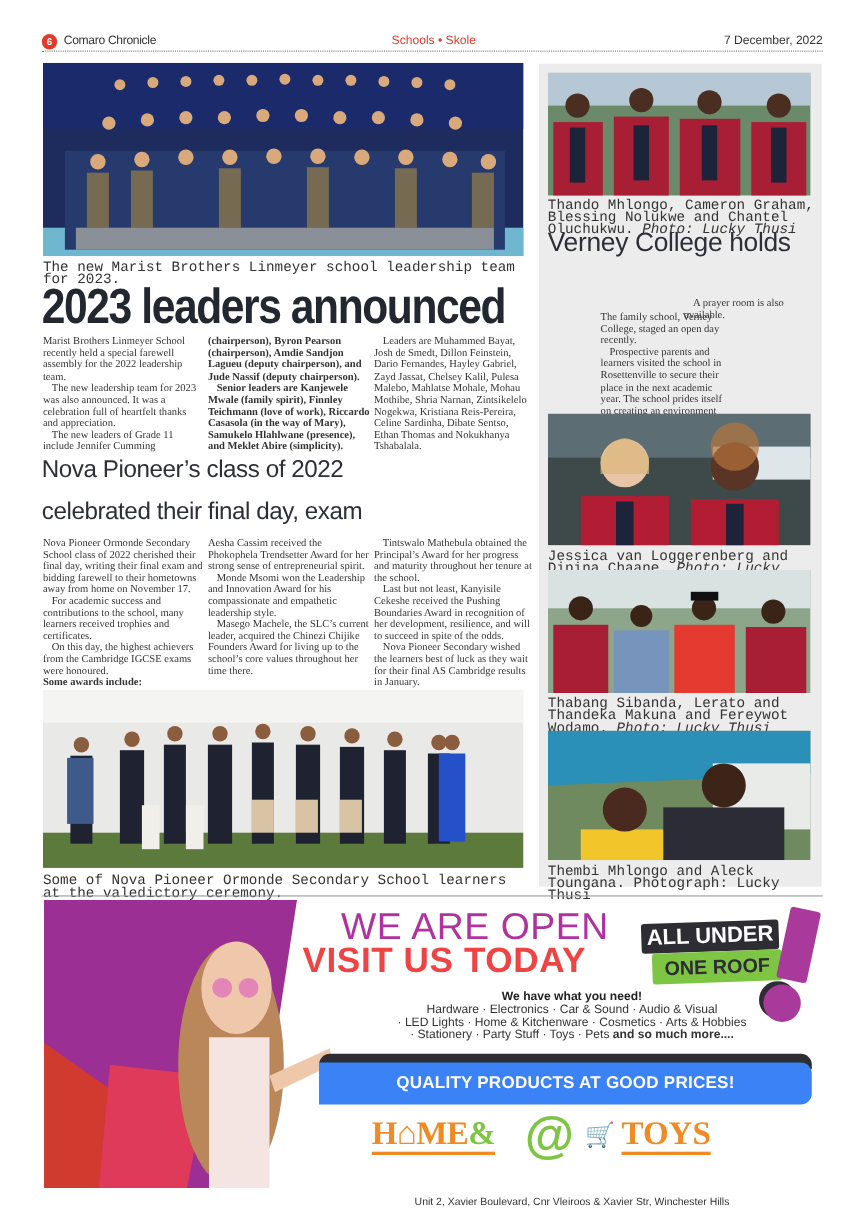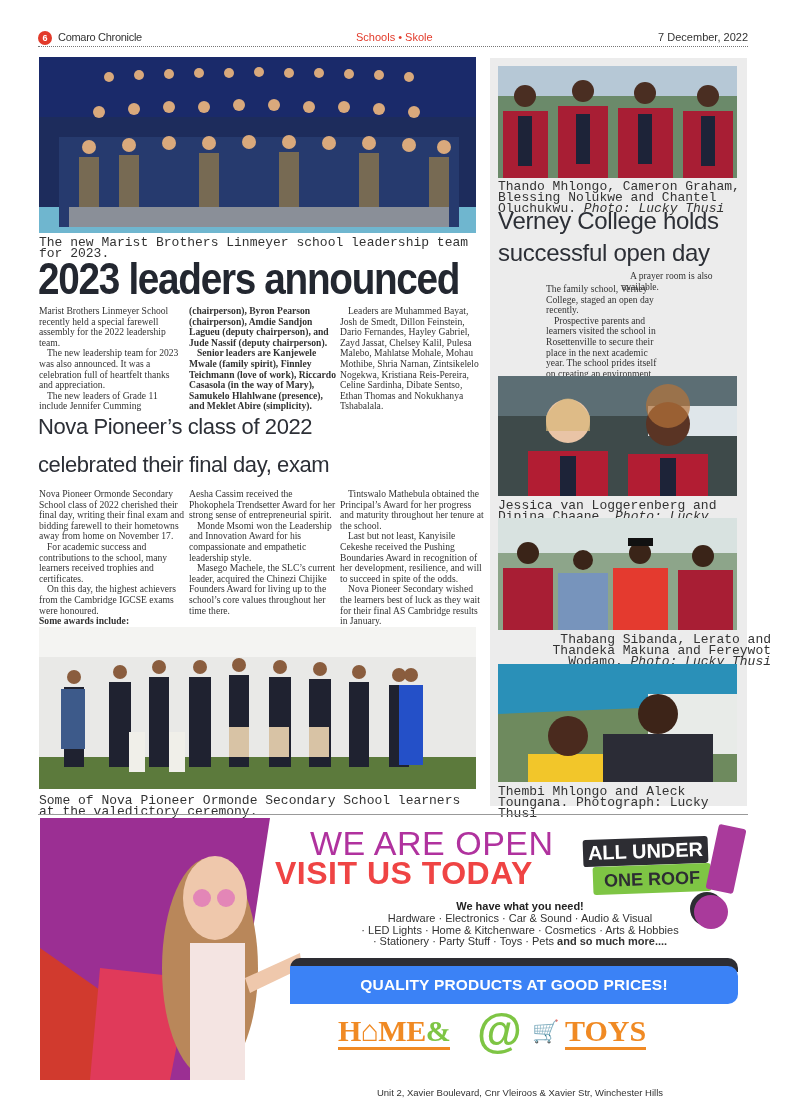--- a/index.html
+++ b/index.html
@@ -218,21 +218,20 @@
       </g>
   </svg>
 </div>
 <div class="abs caption" style="left:498px;top:181px;width:245px;">
   <span>Thando Mhlongo, Cameron  Graham, Blessing Nolukwe and Chantel Oluchukwu.</span>
   <i>Photo: Lucky Thusi</i>
 </div>
 
 <div class="abs h-verney">
   <div>Verney College holds</div>
-  <div>successful open day</div>
 </div>
 
 <div class="abs body-col" style="left:498px;top:284px;width:117px;margin-left:48px;">
   <p>The family school, Verney College, staged an open day recently.</p>
   <p class="ind">Prospective parents and learners visited the school in Rosettenville to secure their place in the next academic year. The school prides itself on creating an environment</p>
 </div>
 <div class="abs body-col" style="left:622px;top:271px;width:120px;">
   <p class="ind">A prayer room is also available.</p>
 </div>
 
@@ -270,21 +269,21 @@
     <rect x="180" y="52" width="55" height="60" fill="#a81e34"></rect>
     <g fill="#3a2418">
         <circle cx="30" cy="35" r="11"></circle>
         <circle cx="85" cy="42" r="10"></circle>
         <circle cx="142" cy="35" r="11"></circle>
         <circle cx="205" cy="38" r="11"></circle>
       </g>
     <rect x="130" y="20" width="25" height="8" fill="#111"></rect>
   </svg>
 </div>
-<div class="abs caption" style="left:526px;top:634px;width:245px;text-align:right;">
+<div class="abs caption" style="left:498px;top:634px;width:245px;">
   <span>Thabang Sibanda, Lerato and Thandeka Makuna and Fereywot Wodamo.</span>
   <i>Photo: Lucky Thusi</i>
 </div>
 
 <div class="abs photo" style="left:498px;top:664px;width:239px;height:118px;">
   <svg width="239" height="118" viewBox="0 0 239 118">
     <rect width="239" height="118" fill="#6e8a5e"></rect>
     <path d="M0 0 L239 0 L239 40 L0 50 Z" fill="#2a90b8"></path>
     <rect x="150" y="30" width="89" height="60" fill="#e8ebe8"></rect>
     <rect x="30" y="90" width="80" height="28" fill="#f2c62a"></rect>

